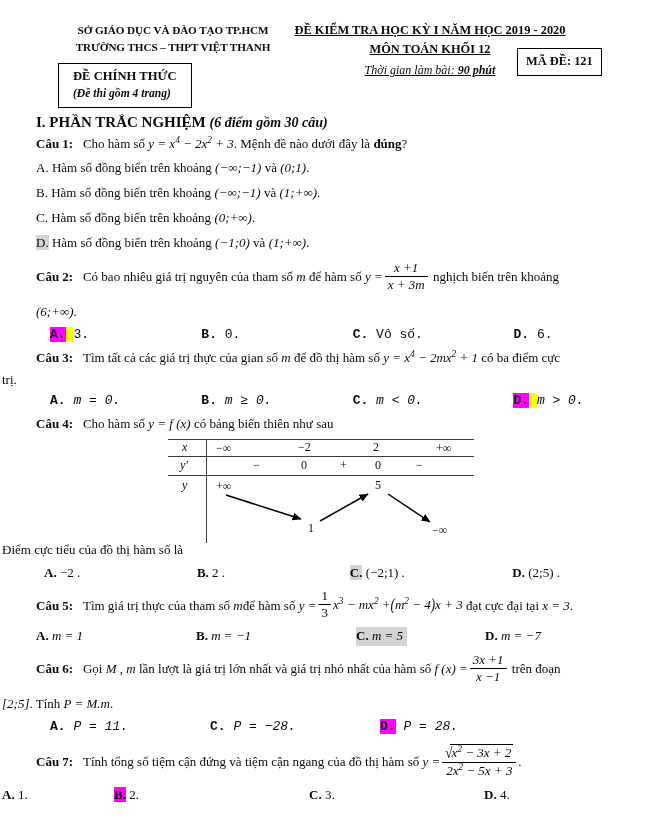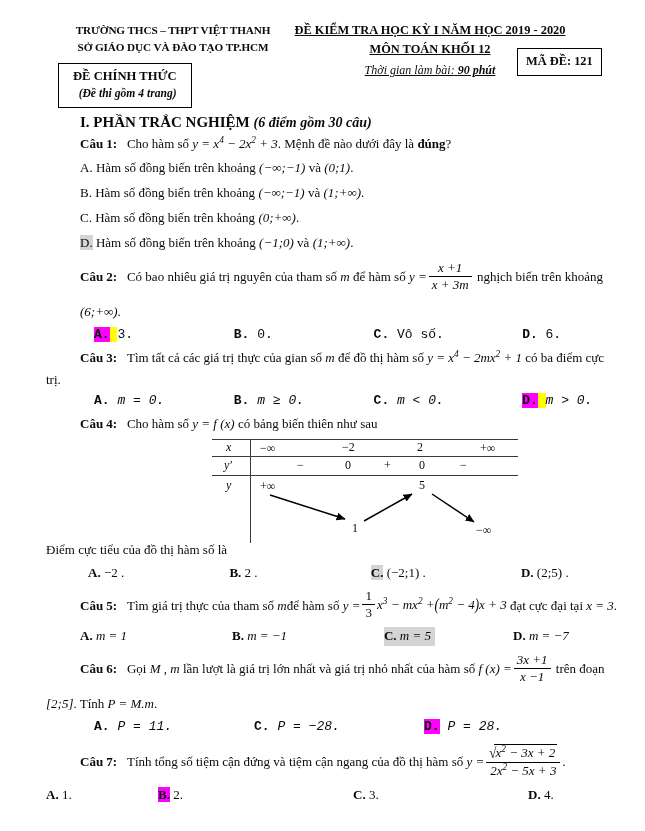--- a/index.html
+++ b/index.html
@@ -66,37 +66,37 @@
     font-weight: bold;
     font-size: 12.4px;
     white-space: nowrap;
   }
   .de-chinh-thuc {
     position: absolute;
     left: 58px;
     top: 63px;
     border: 1.6px solid #000;
     padding: 4px 14px 5px 14px;
-    text-align: right;
+    text-align: left;
     line-height: 1.4;
   }
   .de-chinh-thuc .l1 {
     font-weight: bold;
     font-size: 12.6px;
   }
   .de-chinh-thuc .l2 {
     font-weight: bold;
     font-style: italic;
     font-size: 11.6px;
   }
 
   
   .content {
     position: relative;
-    padding: 0 18px 0 80px;
+    padding: 0 18px 0 36px;
   }
   .section-title {
     font-weight: bold;
     font-size: 15px;
     margin: 14px 0 4px 0;
   }
   .section-title .pts {
     font-style: italic;
     font-size: 14px;
   }
@@ -200,22 +200,22 @@
   .arrow-svg { position: absolute; left: 0; top: 0; }
 </style>
 </head>
 <body>
 
 <div class="page">
 
   <div class="header">
 
     <div class="hdr-left">
+      <div>SỞ GIÁO DỤC VÀ ĐÀO TẠO TP.HCM</div>
       <div>TRƯỜNG THCS – THPT VIỆT THANH</div>
-      <div>SỞ GIÁO DỤC VÀ ĐÀO TẠO TP.HCM</div>
     </div>
 
     <div class="hdr-right">
       <div>ĐỀ KIỂM TRA HỌC KỲ I NĂM HỌC 2019 - 2020</div>
       <div>MÔN TOÁN KHỐI 12</div>
       <div class="hdr-time"><span>Thời gian làm bài:</span> <b>90 phút</b></div>
     </div>
 
     <div class="ma-de">MÃ ĐỀ: 121</div>
 

